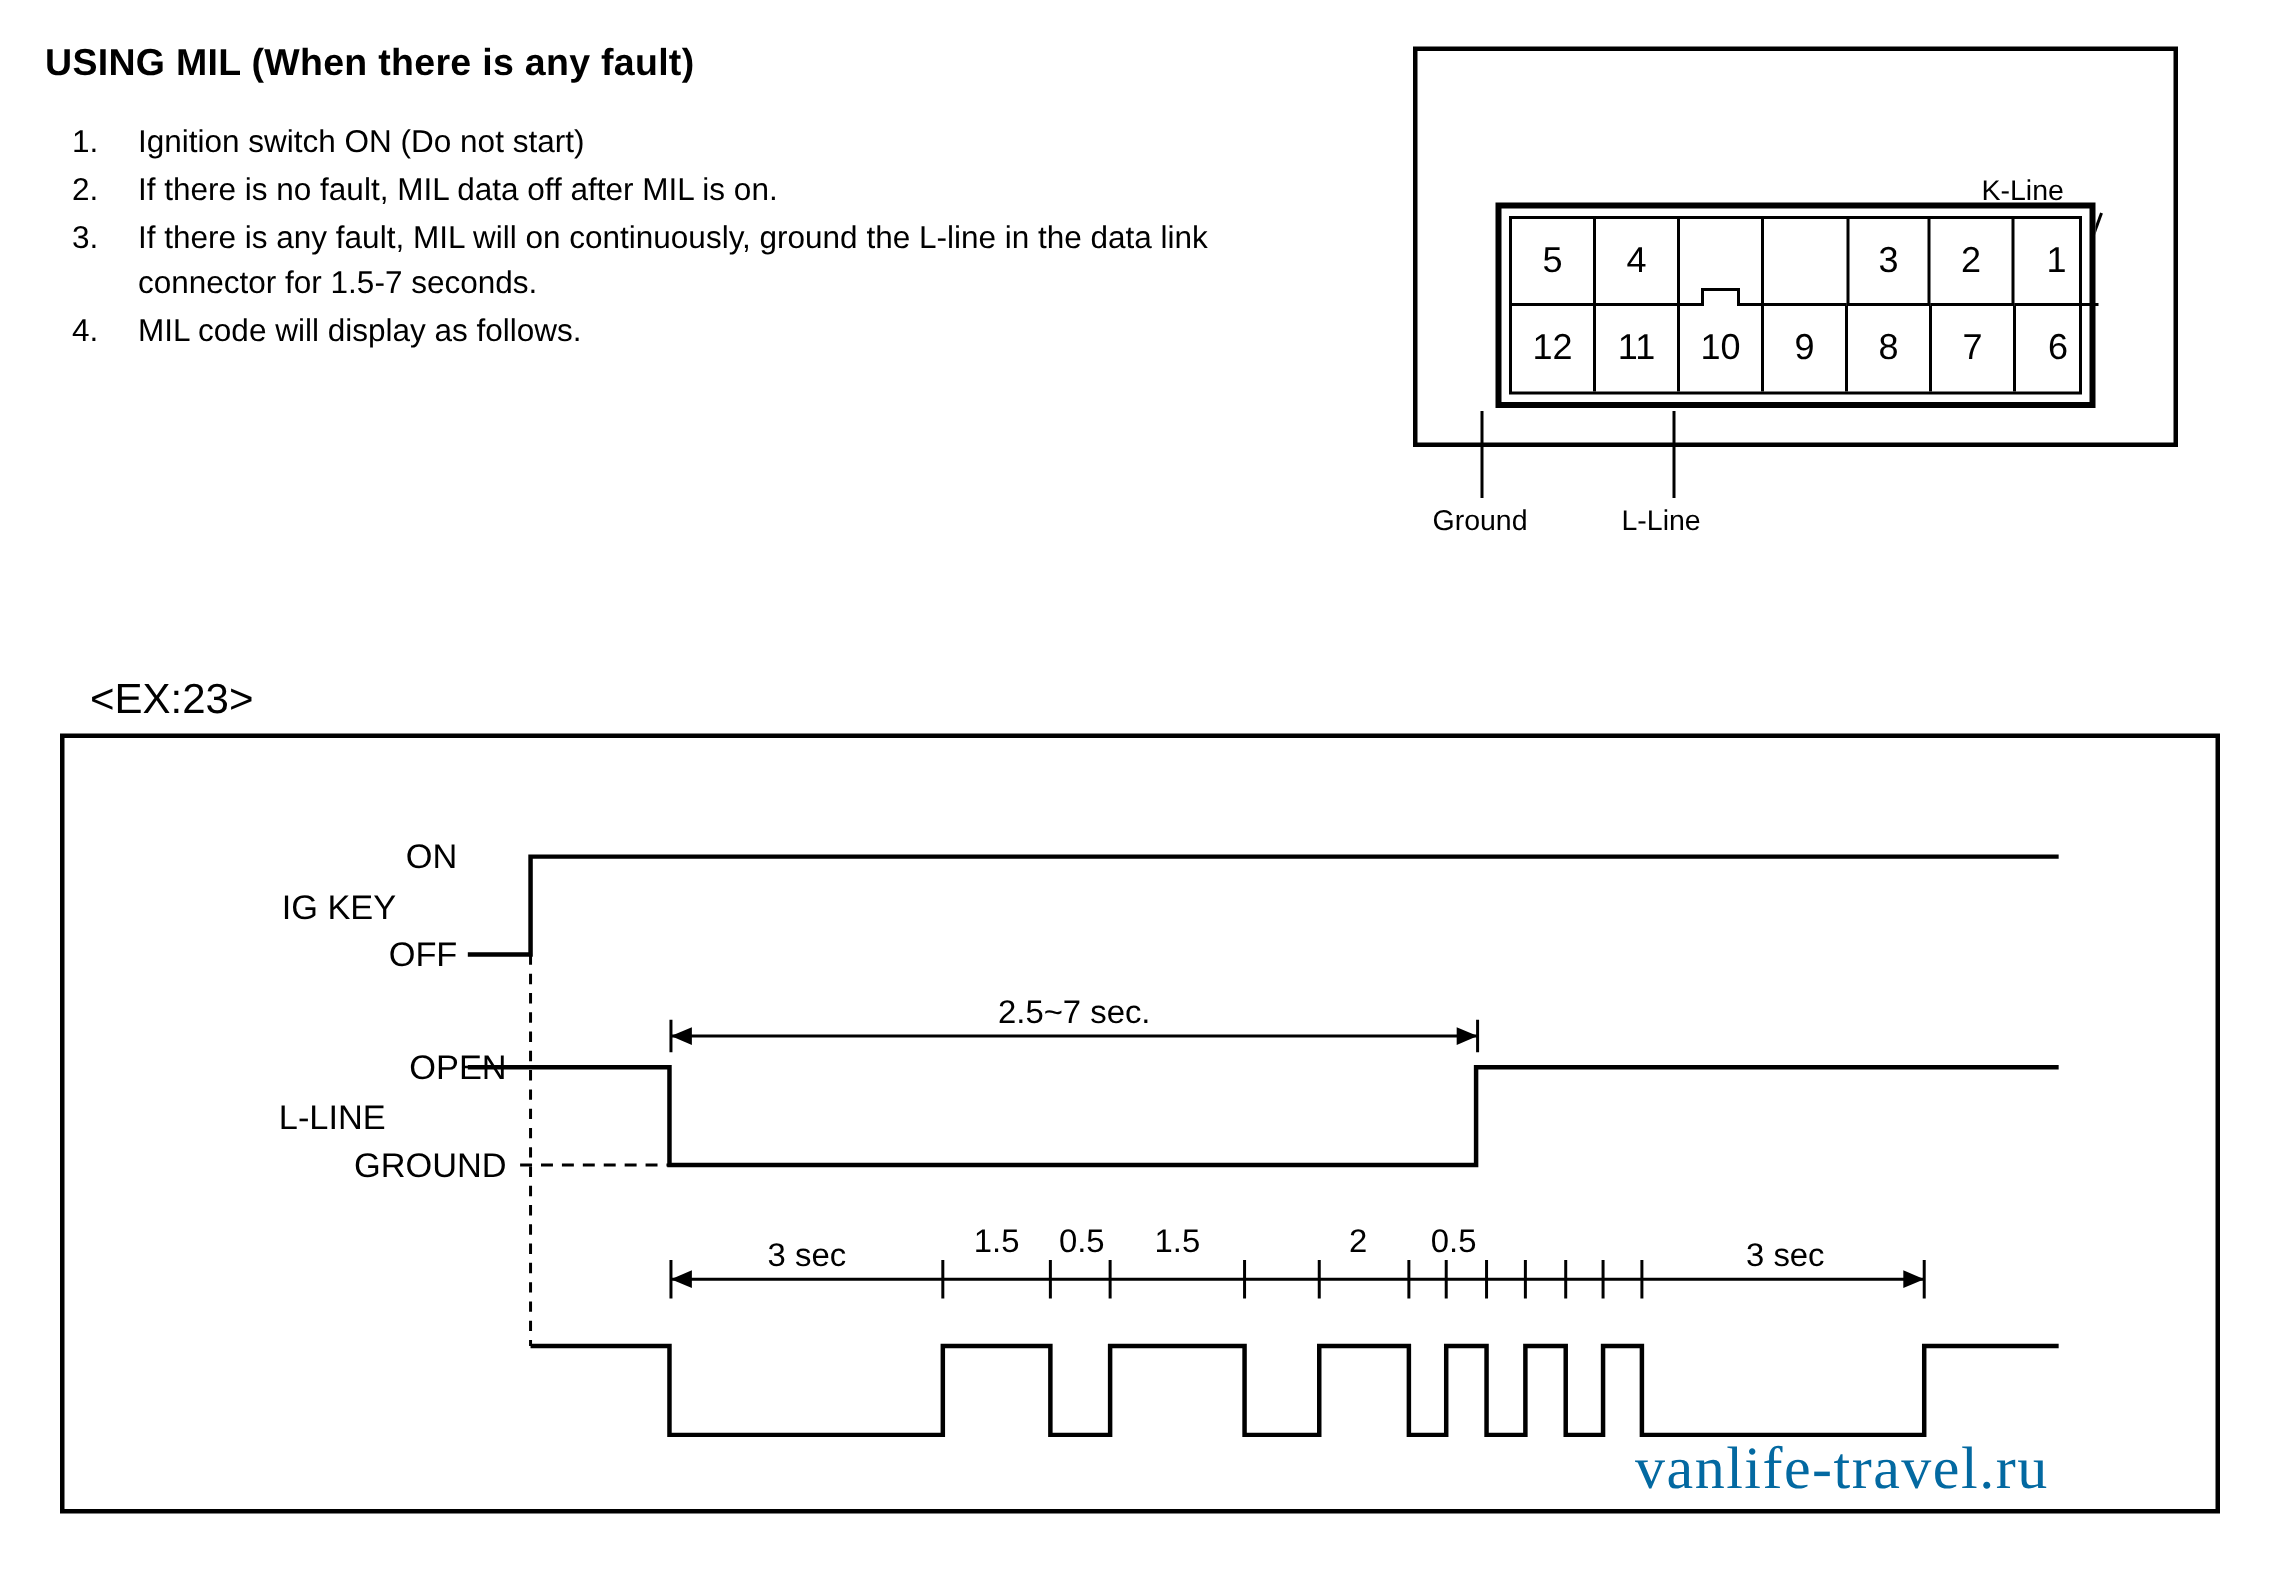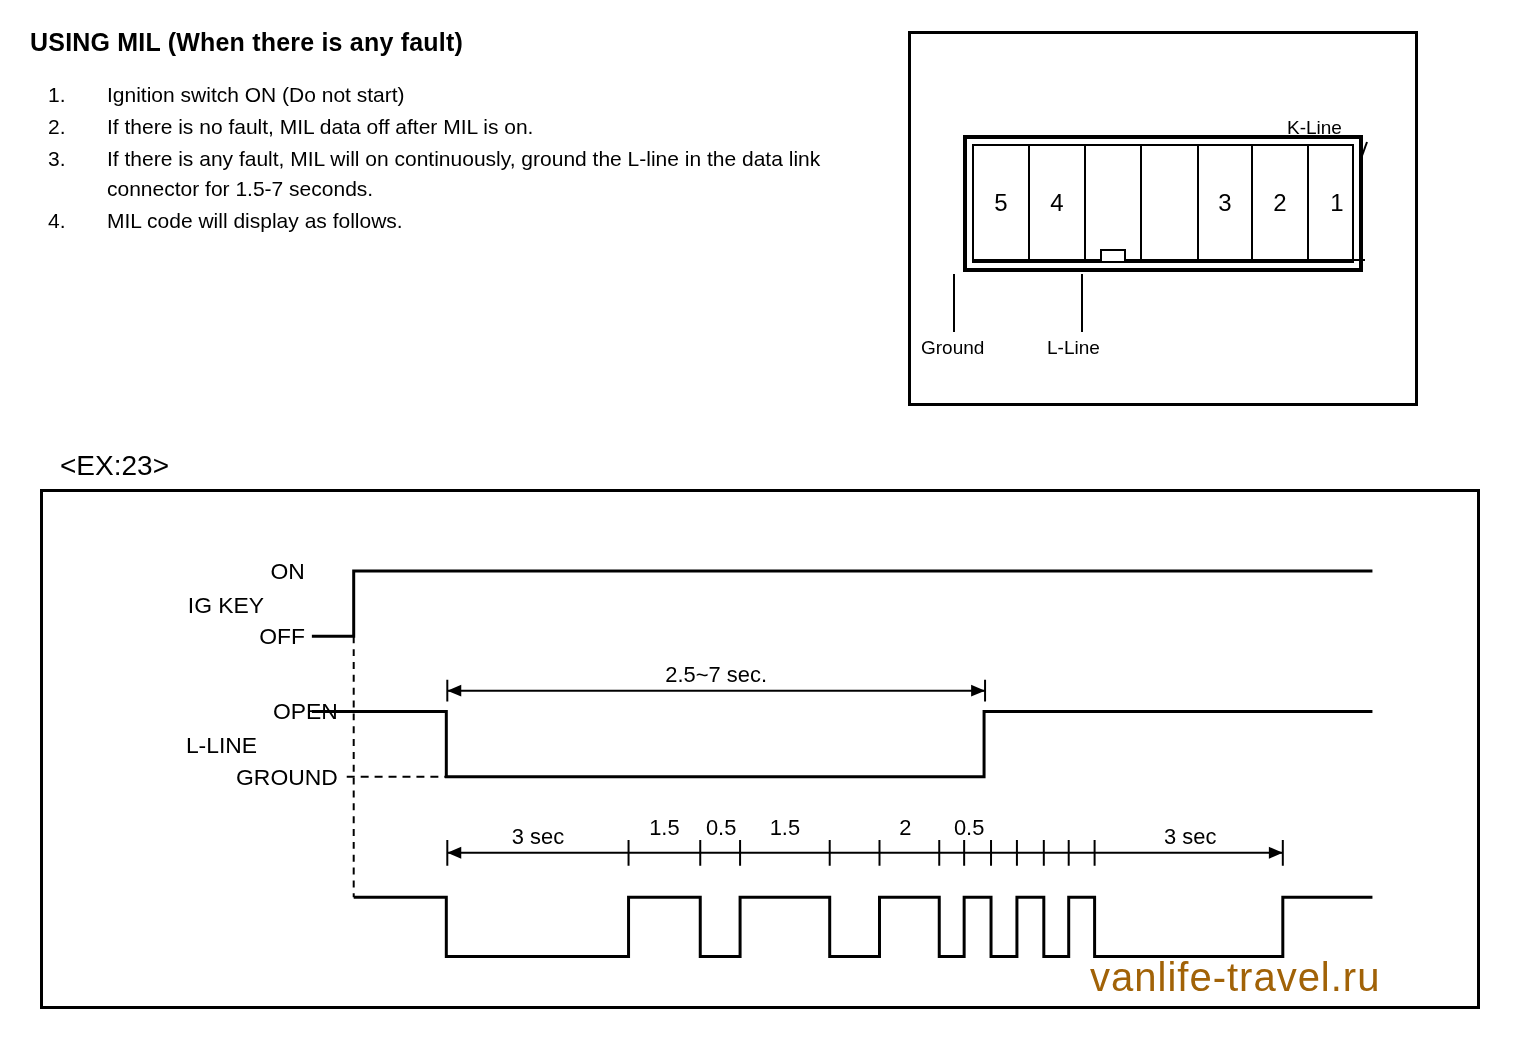--- a/index.html
+++ b/index.html
@@ -36,30 +36,29 @@
   .step {
     display: flex;
     margin-bottom: 2px;
   }
   .step-num {
     width: 44px;
     flex: 0 0 44px;
   }
   .step-text {
     flex: 1 1 auto;
-    margin-left: 15px;
   }
 
   
   #connector-panel {
     position: absolute;
-    left: 908px;
+    left: 942px;
     top: 31px;
     width: 510px;
-    height: 375px;
+    height: 267px;
     border: 3px solid #000;
     background: #fff;
     box-sizing: border-box;
   }
   #connector-body {
     position: absolute;
     left: 52px;
     top: 101px;
     width: 400px;
     height: 137px;
@@ -158,23 +157,23 @@
     height: 100%;
   }
   .tx { font-family: "Liberation Sans", sans-serif; }
 
   
   #watermark {
     position: absolute;
     left: 1090px;
     top: 955px;
     font-size: 40px;
-    color: #a16207;
+    color: #0369a1;
     letter-spacing: 1px;
-    font-family: Liberation Sans, sans-serif;
+    font-family: Liberation Serif, serif;
     pointer-events: none;
   }
 </style>
 </head>
 <body>
 
 <div id="heading">USING MIL (When there is any fault)</div>
 
 <div id="steps">
   <div class="step">
@@ -208,20 +207,29 @@
         <div class="pin">4</div>
         <div class="pin notch-cell">
           <div id="notch"></div>
         </div>
         <div class="pin gap"></div>
         <div class="pin" style="border-left:2px solid #000;">3</div>
         <div class="pin">2</div>
         <div class="pin">1</div>
       </div>
 
+      <div class="pin-row row-bottom">
+        <div class="pin">12</div>
+        <div class="pin">11</div>
+        <div class="pin">10</div>
+        <div class="pin">9</div>
+        <div class="pin">8</div>
+        <div class="pin">7</div>
+        <div class="pin">6</div>
+      </div>
 
     </div>
   </div>
 
   <div class="leader" id="leader-ground"></div>
   <div class="leader" id="leader-lline"></div>
   <div class="conn-label" id="label-ground">Ground</div>
   <div class="conn-label" id="label-lline">L-Line</div>
 </div>
 

